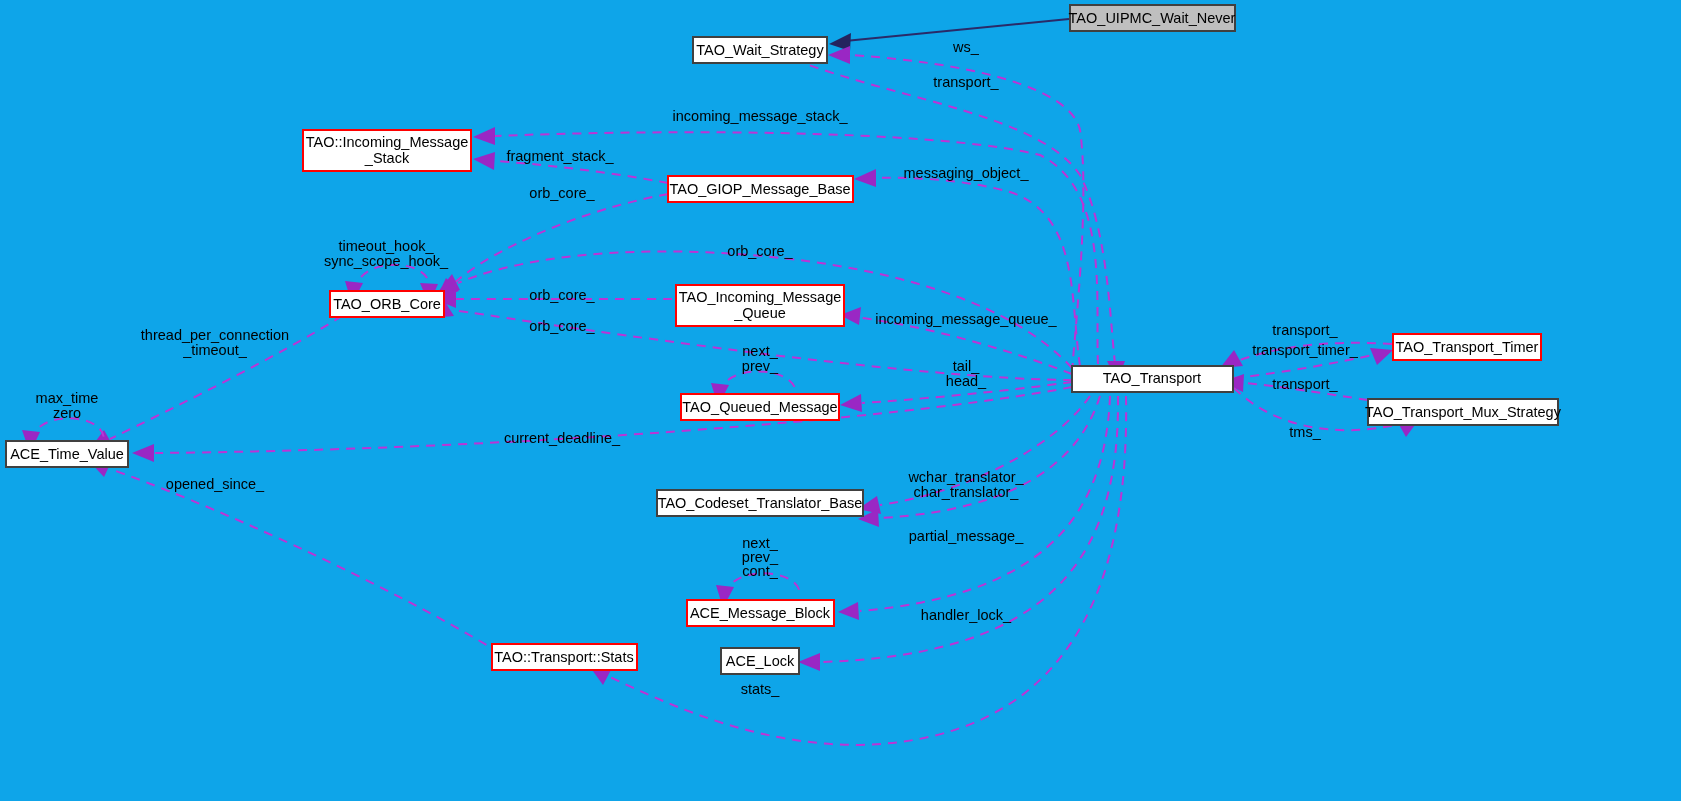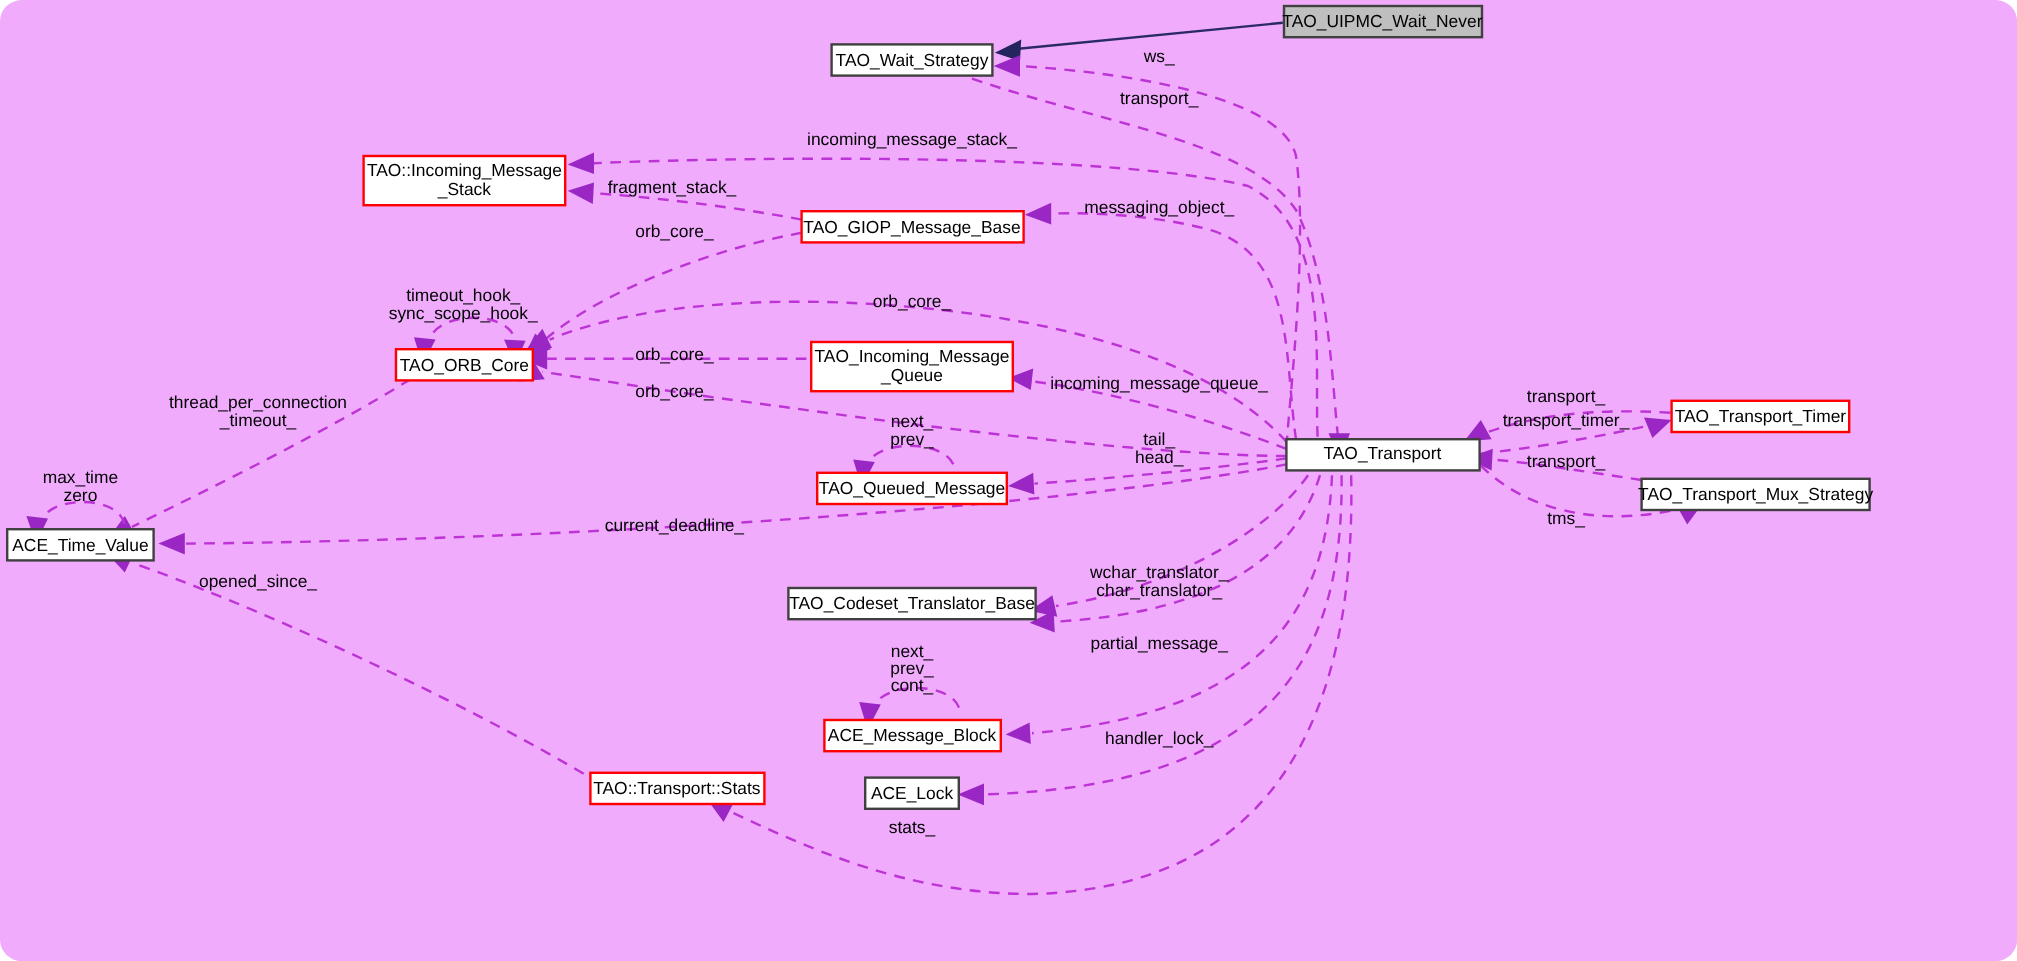--- a/index.html
+++ b/index.html
@@ -4,24 +4,23 @@
 <style>
   html, body {
     margin: 0;
     padding: 0;
     background: #ffffff;
   }
   #canvas {
     position: relative;
     width: 1681px;
     height: 801px;
-    background: #f0abfc;
+    background: #0ea5e9;
     font-family: "Liberation Sans", sans-serif;
     overflow: hidden;
-    border-radius: 18px;
   }
   svg#graph {
     position: absolute;
     top: 0; left: 0;
     width: 1681px;
     height: 801px;
   }
   .node-box {
     fill: #ffffff;
     stroke: #404040;

